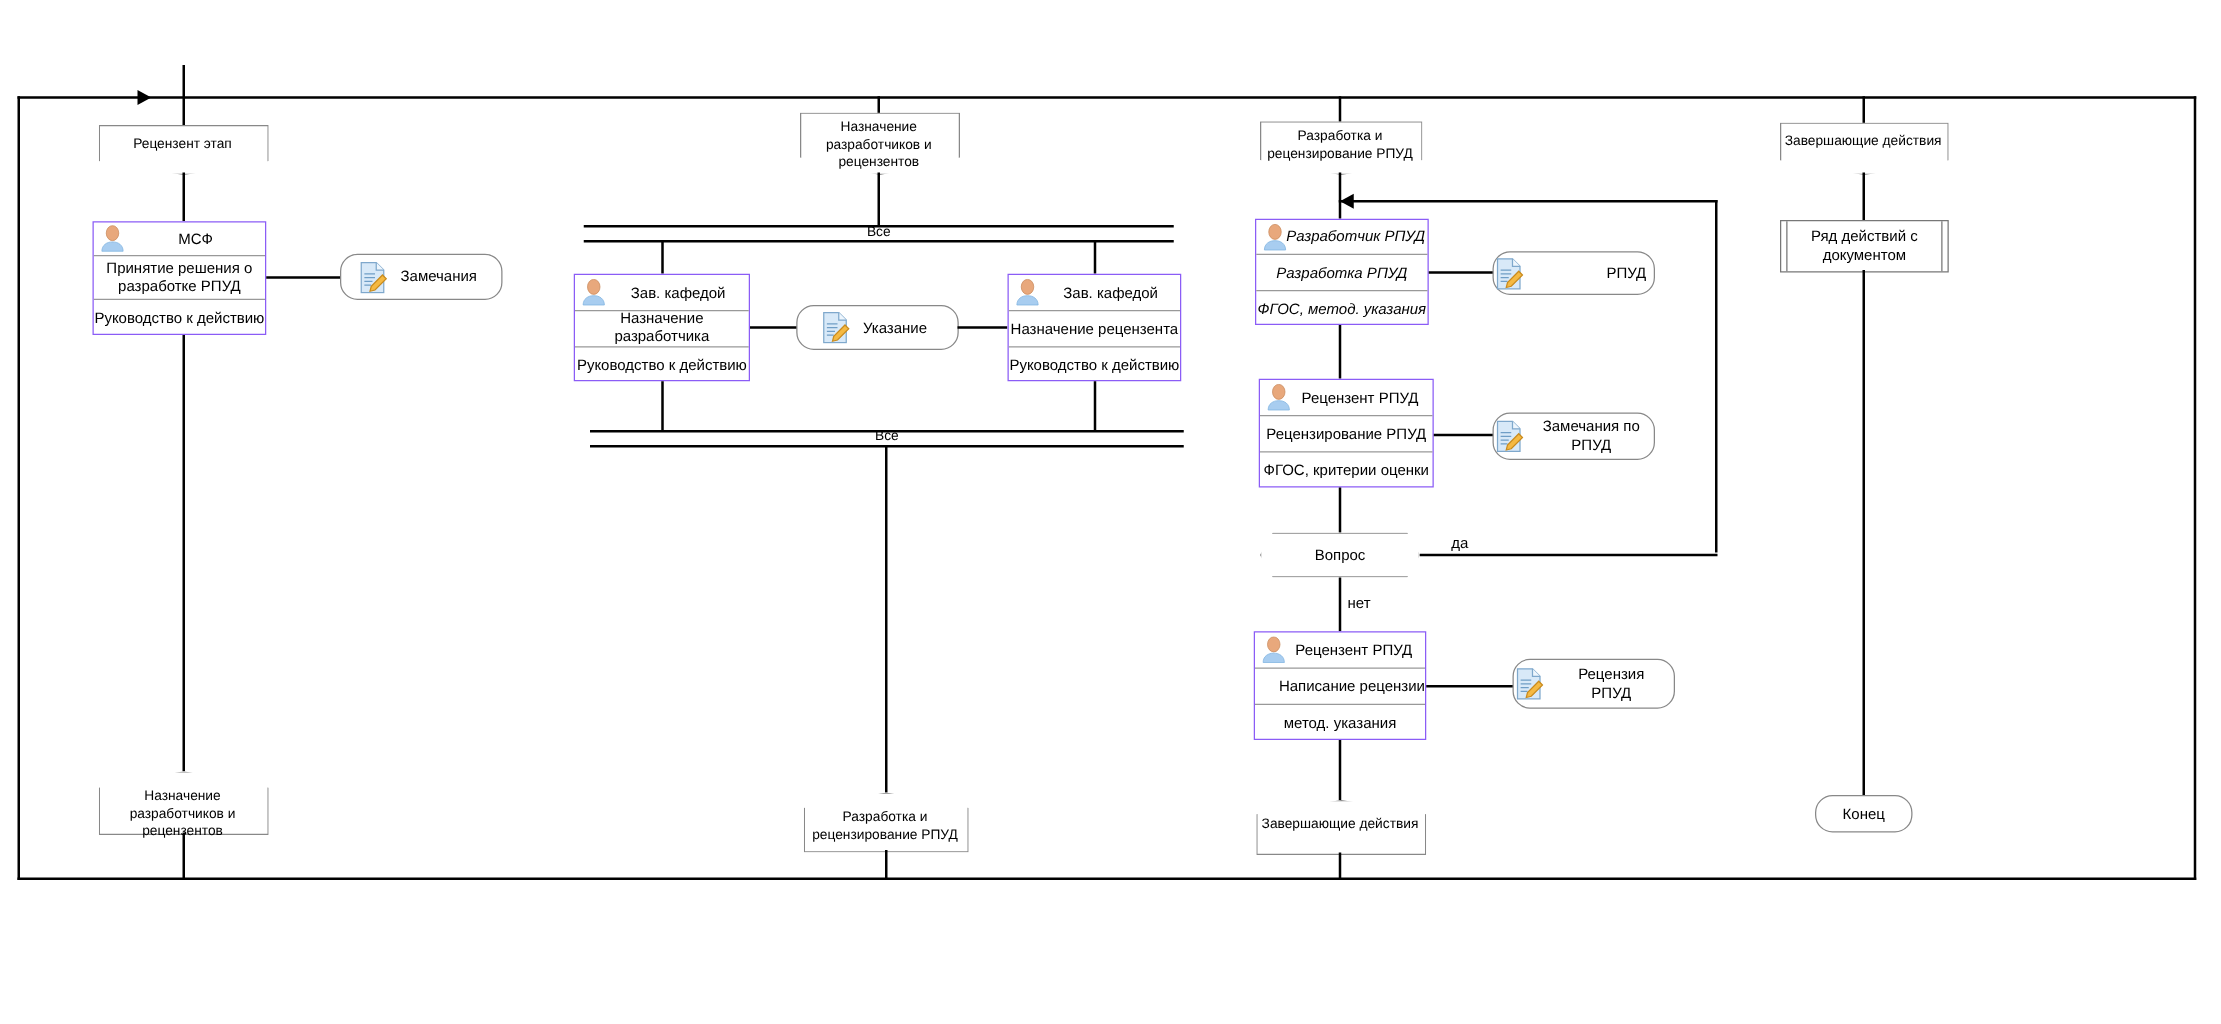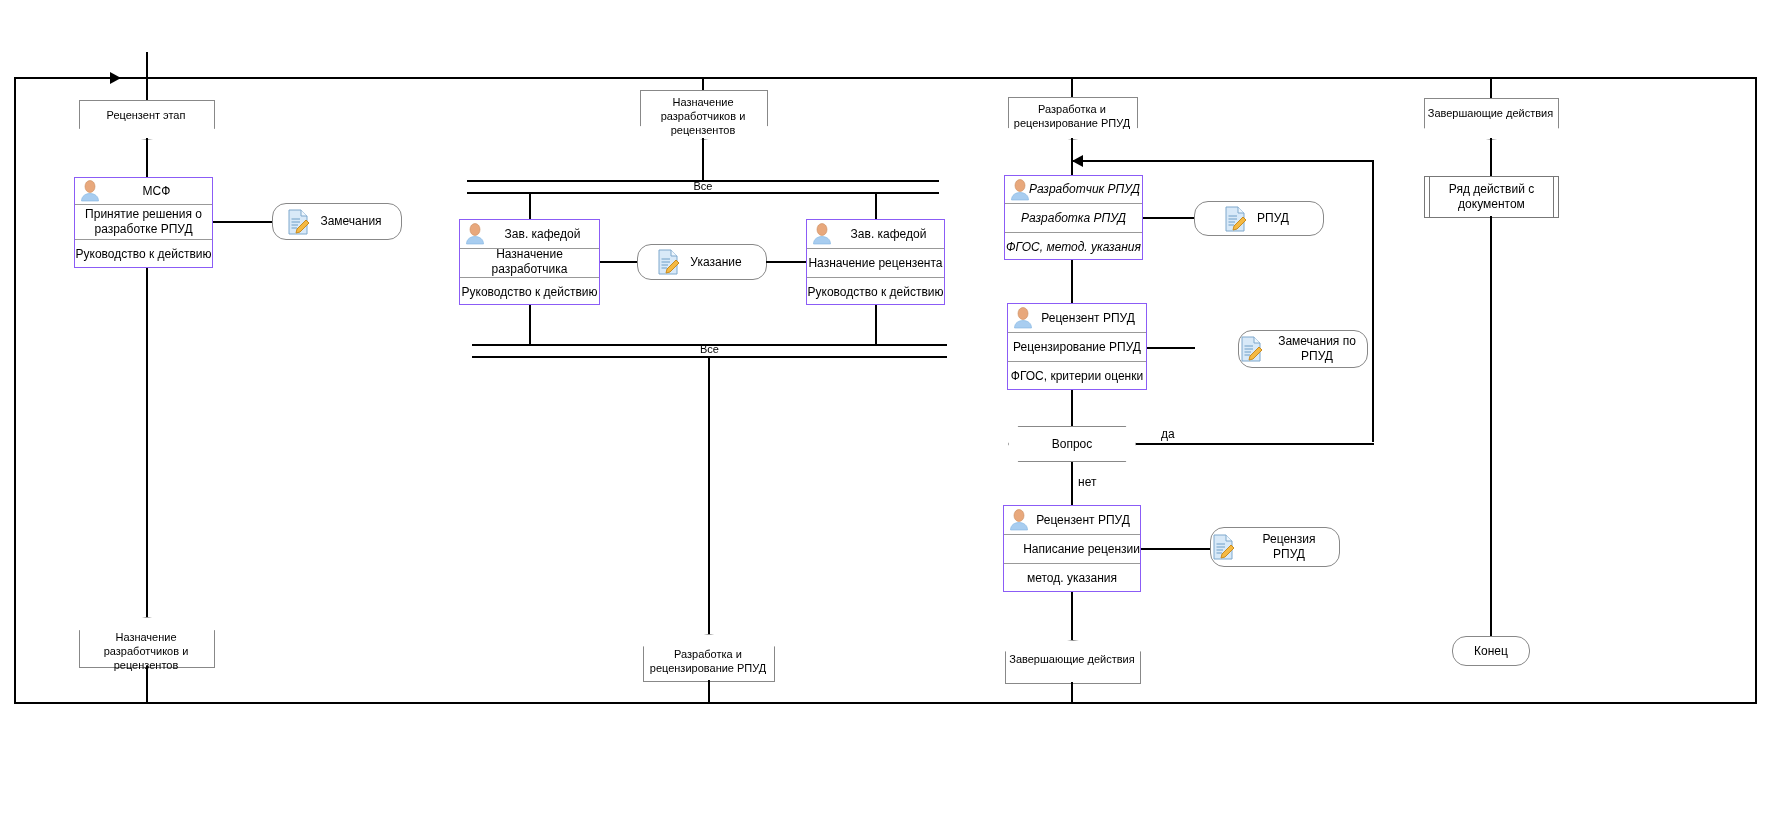--- a/index.html
+++ b/index.html
@@ -241,21 +241,21 @@
     </div>
     <div class="row" style="height:29px;">
       <span class="txt">Разработка РПУД</span>
     </div>
     <div class="row" style="height:28px;">
       <span class="txt">ФГОС, метод. указания</span>
     </div>
   </div>
 
   <div class="ln lnh" style="left:1143px;top:217px;width:52px;"></div>
-  <div class="node rrect" style="left:1194px;top:201px;width:130px;height:35px;">
+  <div class="node rrect" style="left:1194px;top:201px;width:130px;height:35px;justify-content:space-between;">
     <span class="doc-ico">
       <svg viewBox="0 0 24 26" width="24" height="26">
         <path d="M3 1h12l6 6v18H3z" fill="#d8e9f8" stroke="#7fa8cc" stroke-width="1"></path>
         <path d="M15 1v6h6" fill="#eef6fd" stroke="#7fa8cc" stroke-width="1"></path>
         <g stroke="#6f9ec6" stroke-width="1">
           <line x1="5.5" y1="10" x2="14" y2="10"></line>
             <line x1="5.5" y1="13" x2="14" y2="13"></line>
           <line x1="5.5" y1="16" x2="12" y2="16"></line>
             <line x1="5.5" y1="19" x2="11" y2="19"></line>
         </g>
@@ -279,21 +279,21 @@
     </div>
     <div class="row" style="height:29px;">
       <span class="txt">Рецензирование РПУД</span>
     </div>
     <div class="row" style="height:29px;">
       <span class="txt">ФГОС, критерии оценки</span>
     </div>
   </div>
 
   <div class="ln lnh" style="left:1147px;top:347px;width:48px;"></div>
-  <div class="node rrect" style="left:1238px;top:330px;width:130px;height:38px;justify-content:flex-end;">
+  <div class="node rrect" style="left:1194px;top:330px;width:130px;height:38px;justify-content:flex-end;">
     <span class="doc-ico">
       <svg viewBox="0 0 24 26" width="24" height="26">
         <path d="M3 1h12l6 6v18H3z" fill="#d8e9f8" stroke="#7fa8cc" stroke-width="1"></path>
         <path d="M15 1v6h6" fill="#eef6fd" stroke="#7fa8cc" stroke-width="1"></path>
         <g stroke="#6f9ec6" stroke-width="1">
           <line x1="5.5" y1="10" x2="14" y2="10"></line>
             <line x1="5.5" y1="13" x2="14" y2="13"></line>
           <line x1="5.5" y1="16" x2="12" y2="16"></line>
             <line x1="5.5" y1="19" x2="11" y2="19"></line>
         </g>

